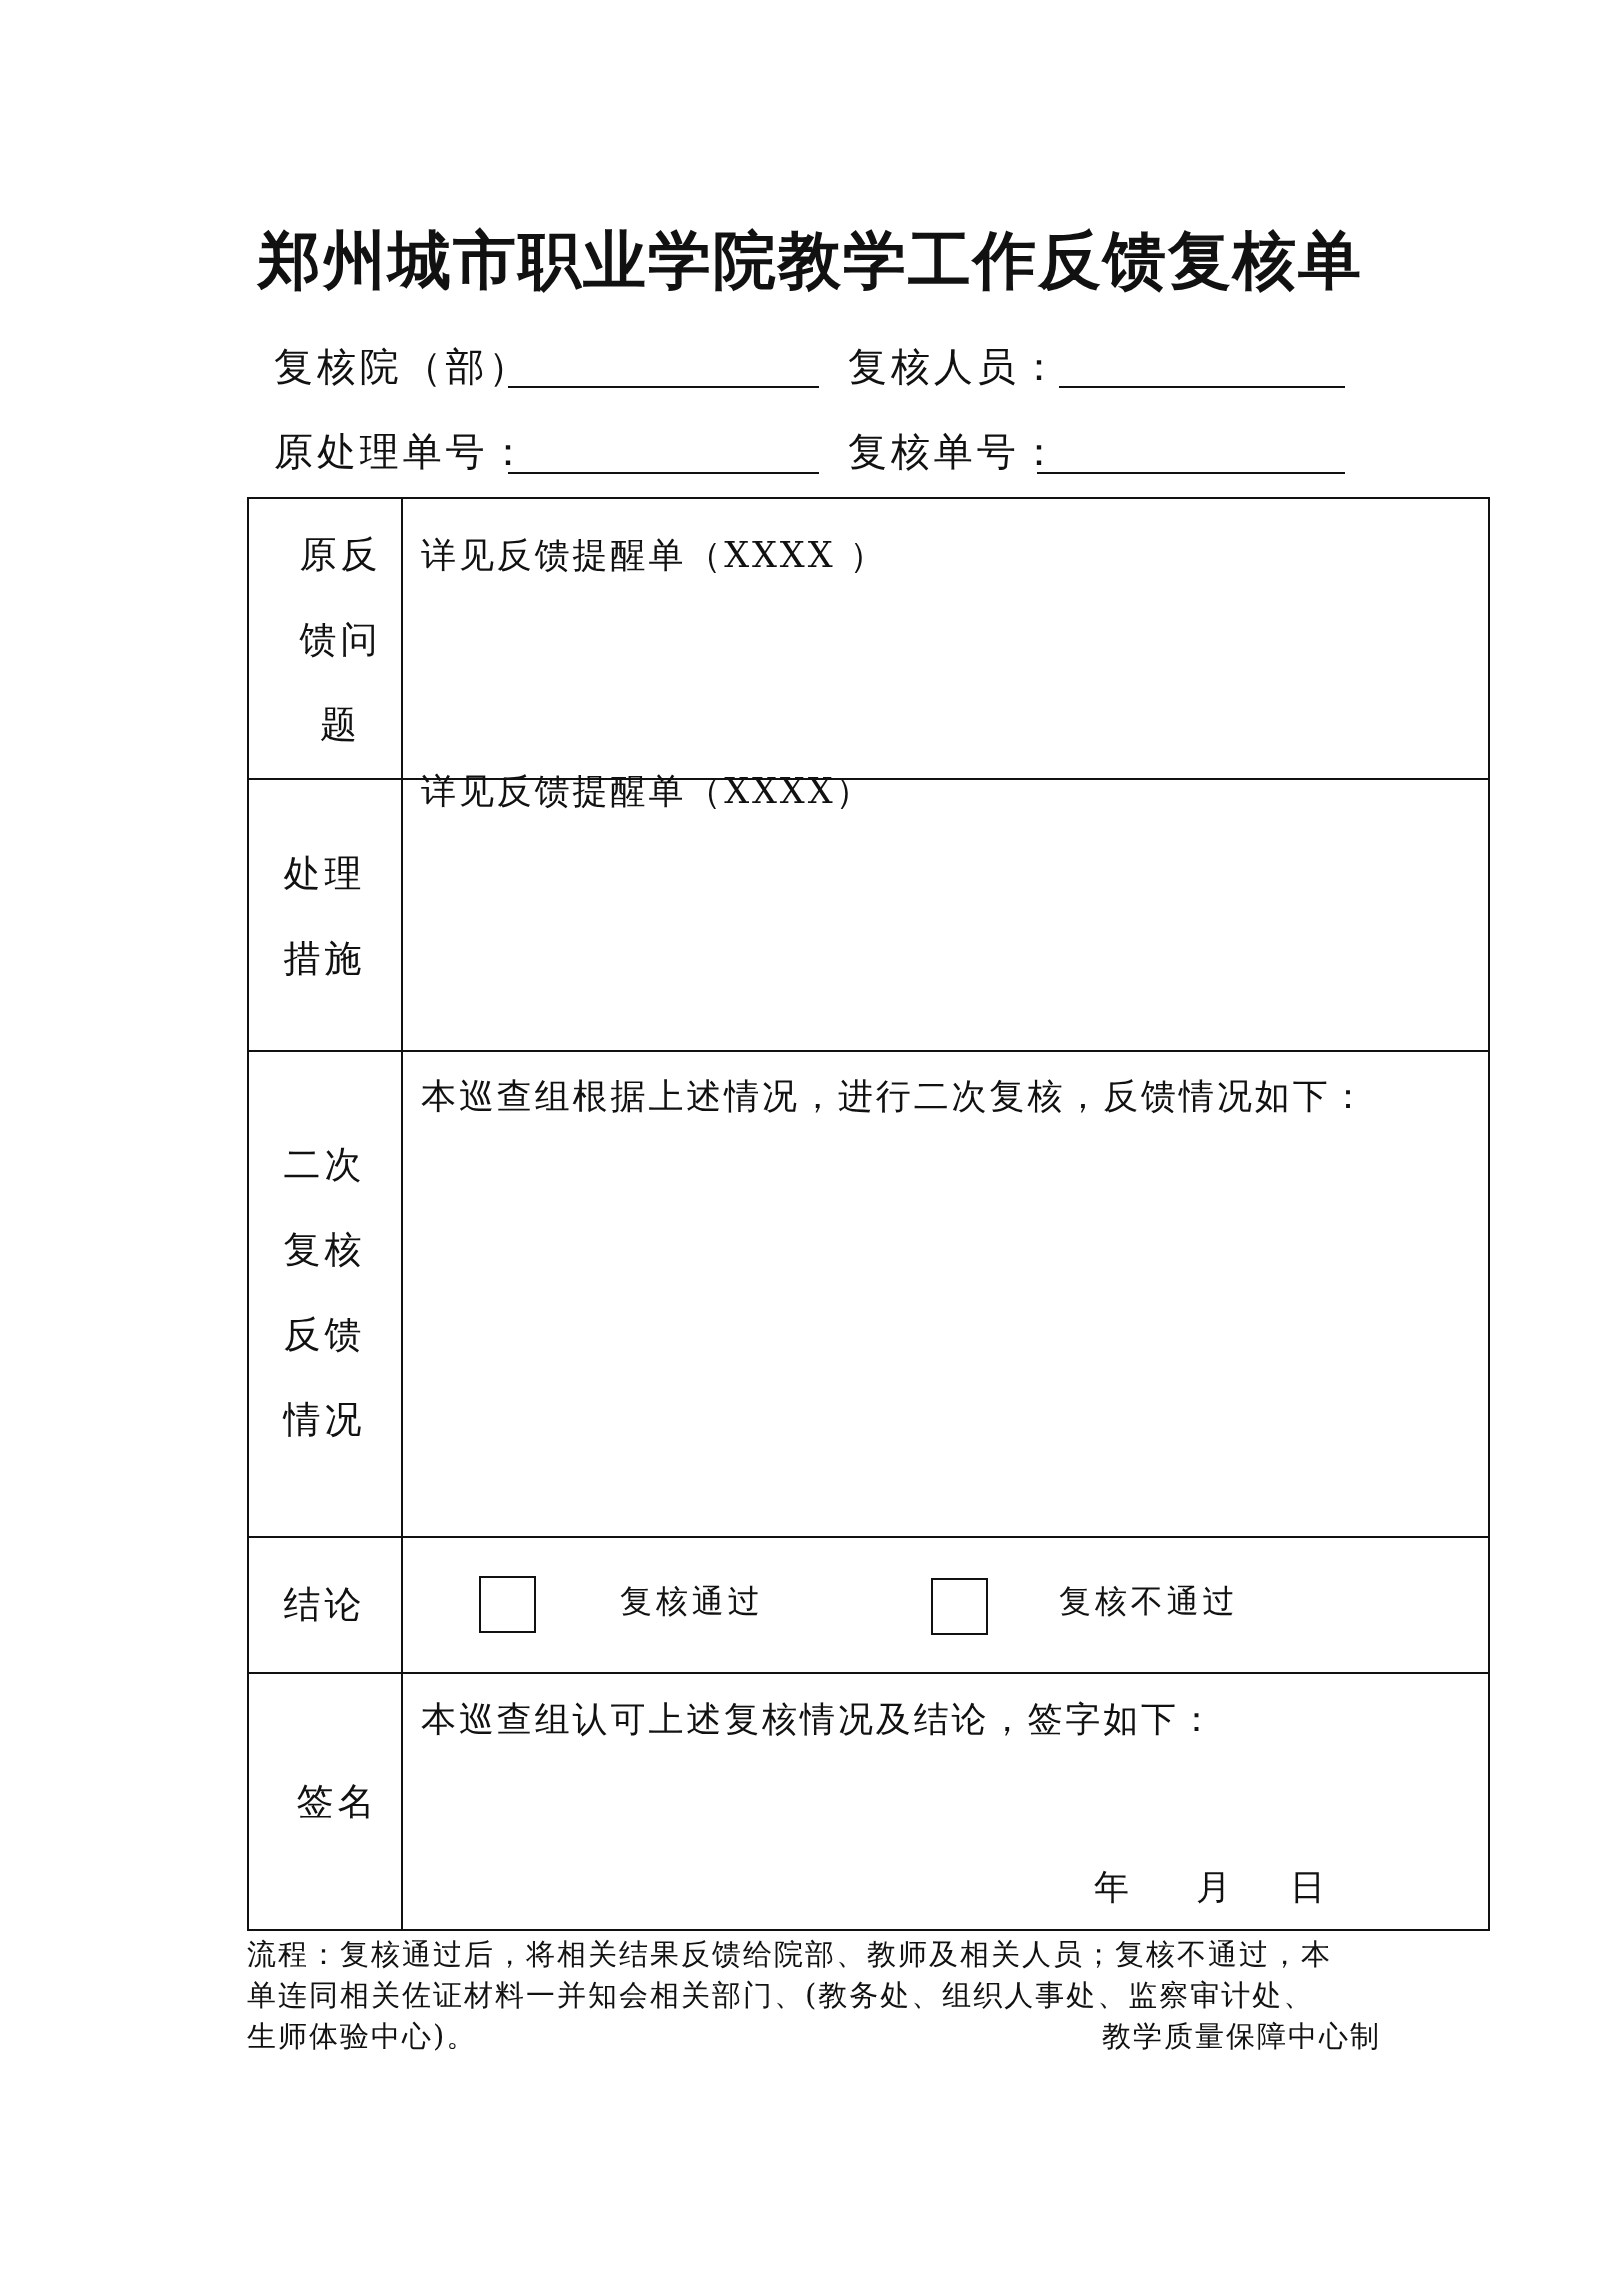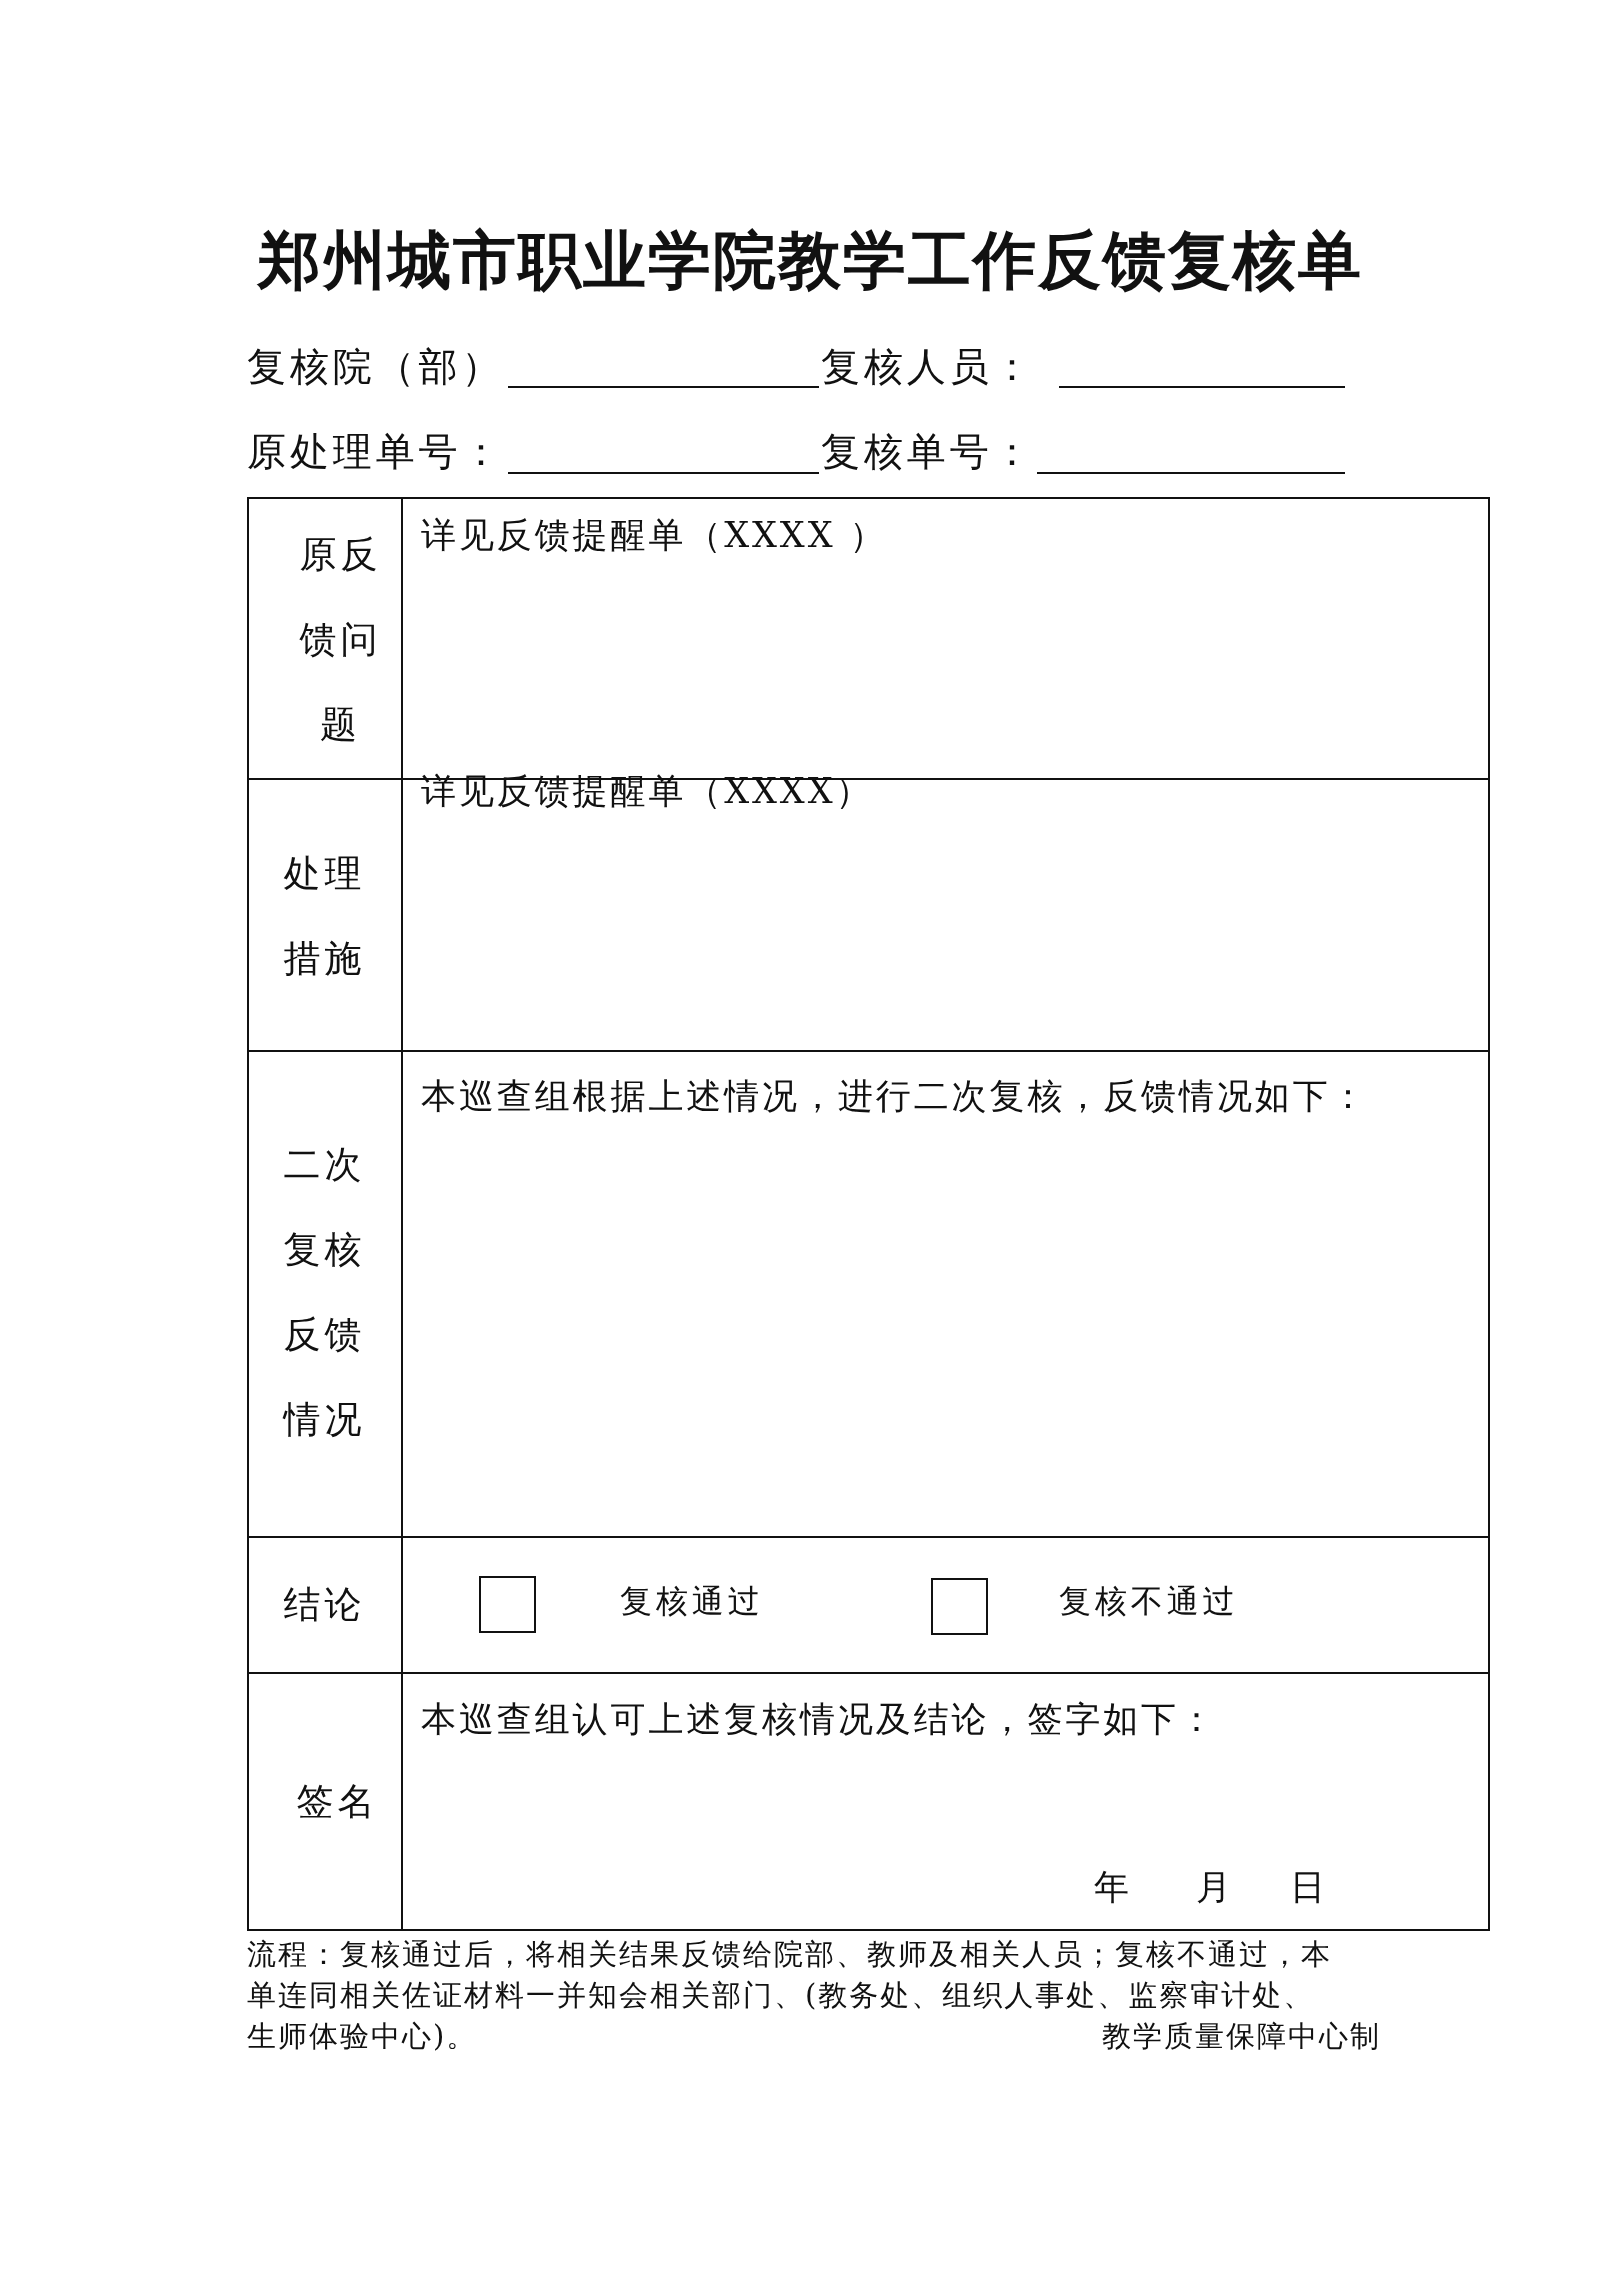--- a/index.html
+++ b/index.html
@@ -1,20 +1,20 @@
 <!DOCTYPE html>
 <html><head>
 <meta charset="utf-8">
 <style>
   html, body { margin:0; padding:0; background:#ffffff; }
   body { width:1621px; height:2293px; position:relative; overflow:hidden; color:#111;
          font-family:"DejaVu Serif","Liberation Serif",serif; }
   .abs { position:absolute; white-space:nowrap; }
   .title { left:0; width:1621px; top:218px; text-align:center; font-size:63px; font-weight:bold; letter-spacing:2px; }
-  .hdr { font-size:39px; letter-spacing:3.9px; line-height:47px; }
+  .hdr { font-size:39px; letter-spacing:3.9px; line-height:47px;margin-left:27px; }
   .uline { position:absolute; height:0; border-bottom:2.9px solid #111; }
   .tbl { position:absolute; left:247px; top:497px; width:1243px; height:1434px; border:2px solid #111; box-sizing:border-box; }
   .hline { position:absolute; left:247px; width:1243px; height:0; border-top:2px solid #111; }
   .vline { position:absolute; left:401px; top:497px; width:0; height:1434px; border-left:2px solid #111; }
   .rowlabel { position:absolute; left:247px; width:155px; font-size:37px; text-align:center; letter-spacing:3.9px; line-height:85px; white-space:normal; }
   .celltext { position:absolute; left:421px; font-size:35px; letter-spacing:2.9px; white-space:nowrap; }
   .checkbox { position:absolute; width:57px; height:57px; border:2px solid #111; box-sizing:border-box; background:#fff; }
   .optlabel { position:absolute; font-size:32px; letter-spacing:3.9px; }
   .date { position:absolute; font-size:35px; }
   .foot { position:absolute; left:247px; font-size:29px; letter-spacing:2px; white-space:nowrap; line-height:39px; }
@@ -39,21 +39,21 @@
 <div class="hline" style="top:778px;"></div>
 <div class="hline" style="top:1050px;"></div>
 <div class="hline" style="top:1536px;"></div>
 <div class="hline" style="top:1672px;"></div>
 
 <div class="rowlabel" style="top:512px;padding-left:16px;">
   <div>原反</div>
   <div>馈问</div>
   <div>题</div>
 </div>
-<div class="celltext" style="top:512px;">详见反馈提醒单（XXXX  ）</div>
+<div class="celltext" style="top:532px;">详见反馈提醒单（XXXX  ）</div>
 
 <div class="rowlabel" style="top:831px;">
   <div>处理</div>
   <div>措施</div>
 </div>
 <div class="celltext" style="top:768px;">详见反馈提醒单（XXXX）</div>
 
 <div class="rowlabel" style="top:1122px;">
   <div>二次</div>
   <div>复核</div>

